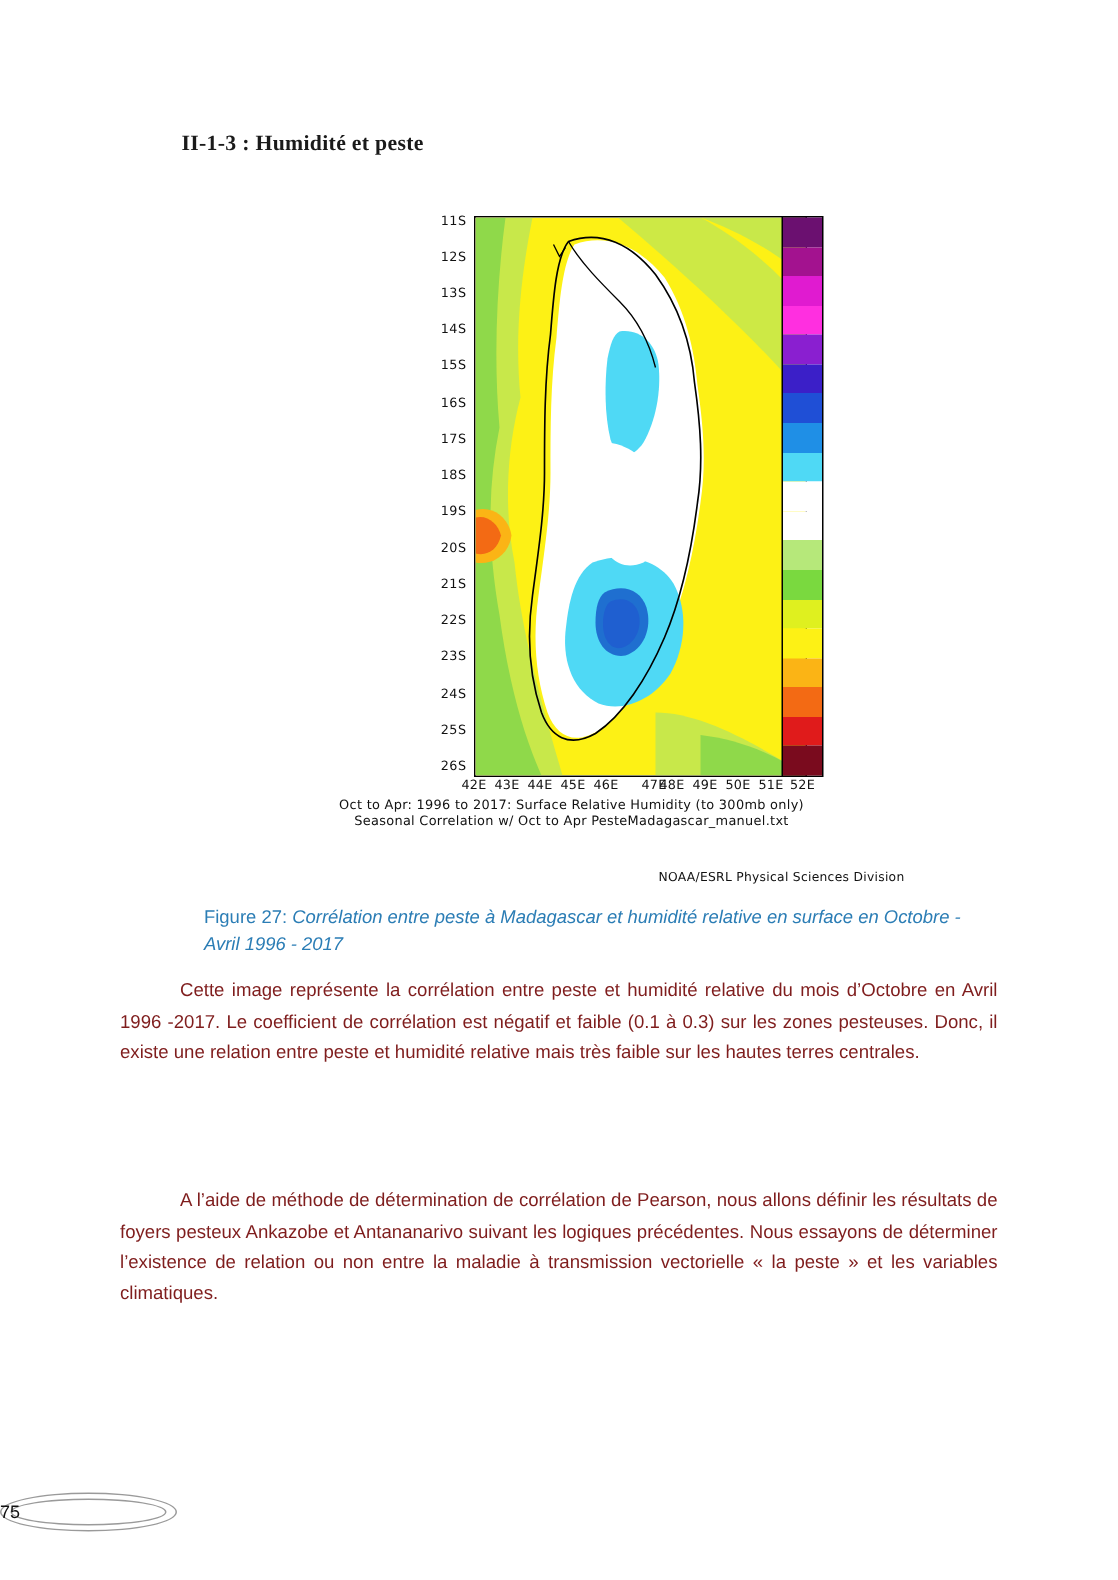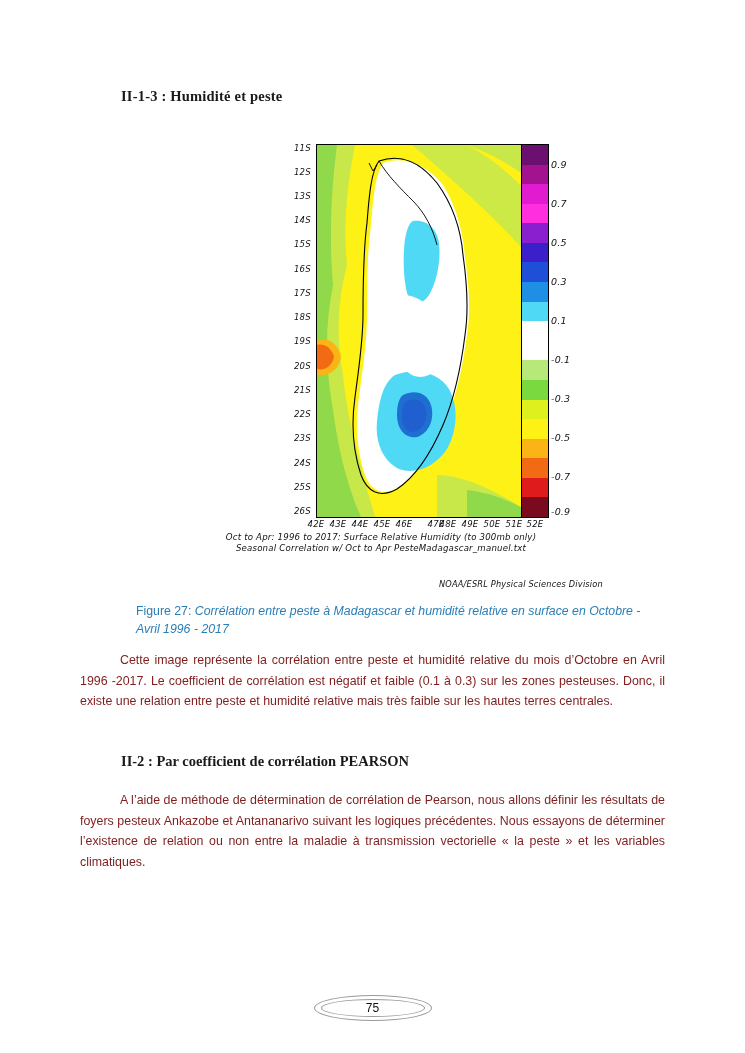--- a/index.html
+++ b/index.html
@@ -28,21 +28,20 @@
     font-weight: bold;
     font-size: 14.5px;
     letter-spacing: 0.2px;
   }
   .figure-wrap {
     position: absolute;
     left: 121px;
     top: 136px;
     width: 510px;
     height: 460px;
-    font-style: italic;
   }
 
   
   .map-figure {
     position: absolute;
     left: 95px;
     top: 0px;
     width: 330px;
     height: 460px;
   }
@@ -174,21 +173,20 @@
     font-size: 14.5px;
   }
   .p2 { left: 80px; top: 790px; width: 585px; }
   .p2 .indent { display: inline-block; width: 40px; }
 
   .footer {
     position: absolute;
     left: 0;
     top: 995px;
     width: 745px;
-    text-align: center;
   }
   .page-badge {
     display: inline-block;
     position: relative;
     width: 118px;
     height: 26px;
     line-height: 26px;
     font-size: 12px;
     color: #111;
   }
@@ -318,45 +316,32 @@
       <div style="background:#b6e87a"></div>
       <div style="background:#7ad93f"></div>
       <div style="background:#dff01f"></div>
       <div style="background:#fdf115"></div>
       <div style="background:#fbb415"></div>
       <div style="background:#f36a14"></div>
       <div style="background:#e01b1b"></div>
       <div style="background:#7a0b1e"></div>
     </div>
 
-    <div class="cb-labels">
-      <span style="top:20px">0.9</span>
-      <span style="top:59px">0.7</span>
-      <span style="top:98px">0.5</span>
-      <span style="top:137px">0.3</span>
-      <span style="top:176px">0.1</span>
-      <span style="top:215px">-0.1</span>
-      <span style="top:254px">-0.3</span>
-      <span style="top:293px">-0.5</span>
-      <span style="top:332px">-0.7</span>
-      <span style="top:367px">-0.9</span>
-    </div>
 
     <div class="noaa-note">NOAA/ESRL Physical Sciences Division</div>
   </div>
 
   <div class="fig-caption">
     <span class="lbl">Figure 27:</span><span> Corrélation entre peste à Madagascar et humidité relative en surface en Octobre - Avril 1996 - 2017</span>
   </div>
 
   <div class="para p1">
     <span class="indent"></span><span>Cette image représente la corrélation entre peste et humidité relative du mois d’Octobre en Avril 1996 -2017. Le coefficient de corrélation est négatif et faible (0.1 à 0.3) sur les zones pesteuses. Donc, il existe une relation entre peste et humidité relative mais très faible sur les hautes terres centrales.</span>
   </div>
 
-  <div class="sub-heading">II-2 : Par coefficient de corrélation PEARSON</div>
 
   <div class="para p2">
     <span class="indent"></span><span>A l’aide de méthode de détermination de corrélation de Pearson, nous allons définir les résultats de foyers pesteux Ankazobe et Antananarivo suivant les logiques précédentes. Nous essayons de déterminer l’existence de relation ou non entre la maladie à transmission vectorielle « la peste » et les variables climatiques.</span>
   </div>
 
   <div class="footer">
     <span class="page-badge">
       <span class="oval"></span>
       <span class="oval inner"></span>
       <span class="num">75</span>

